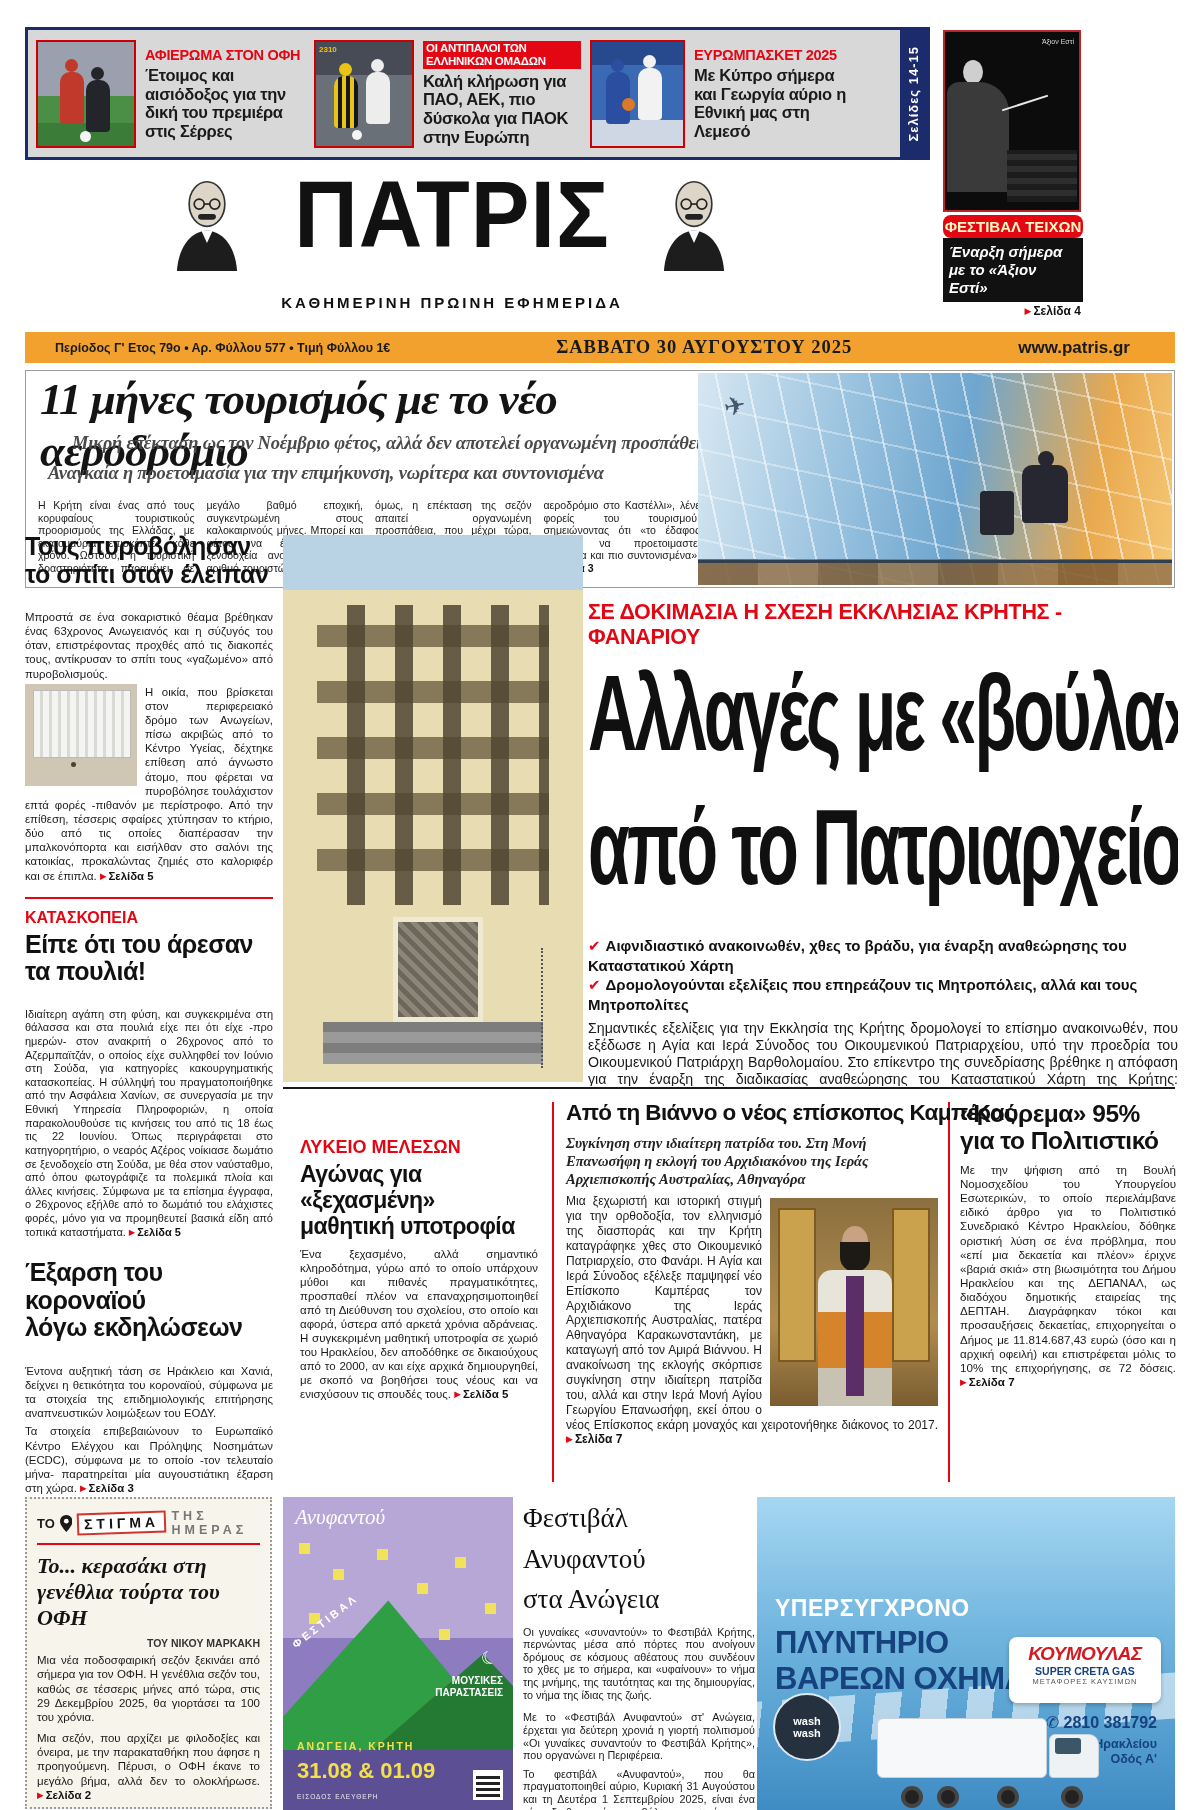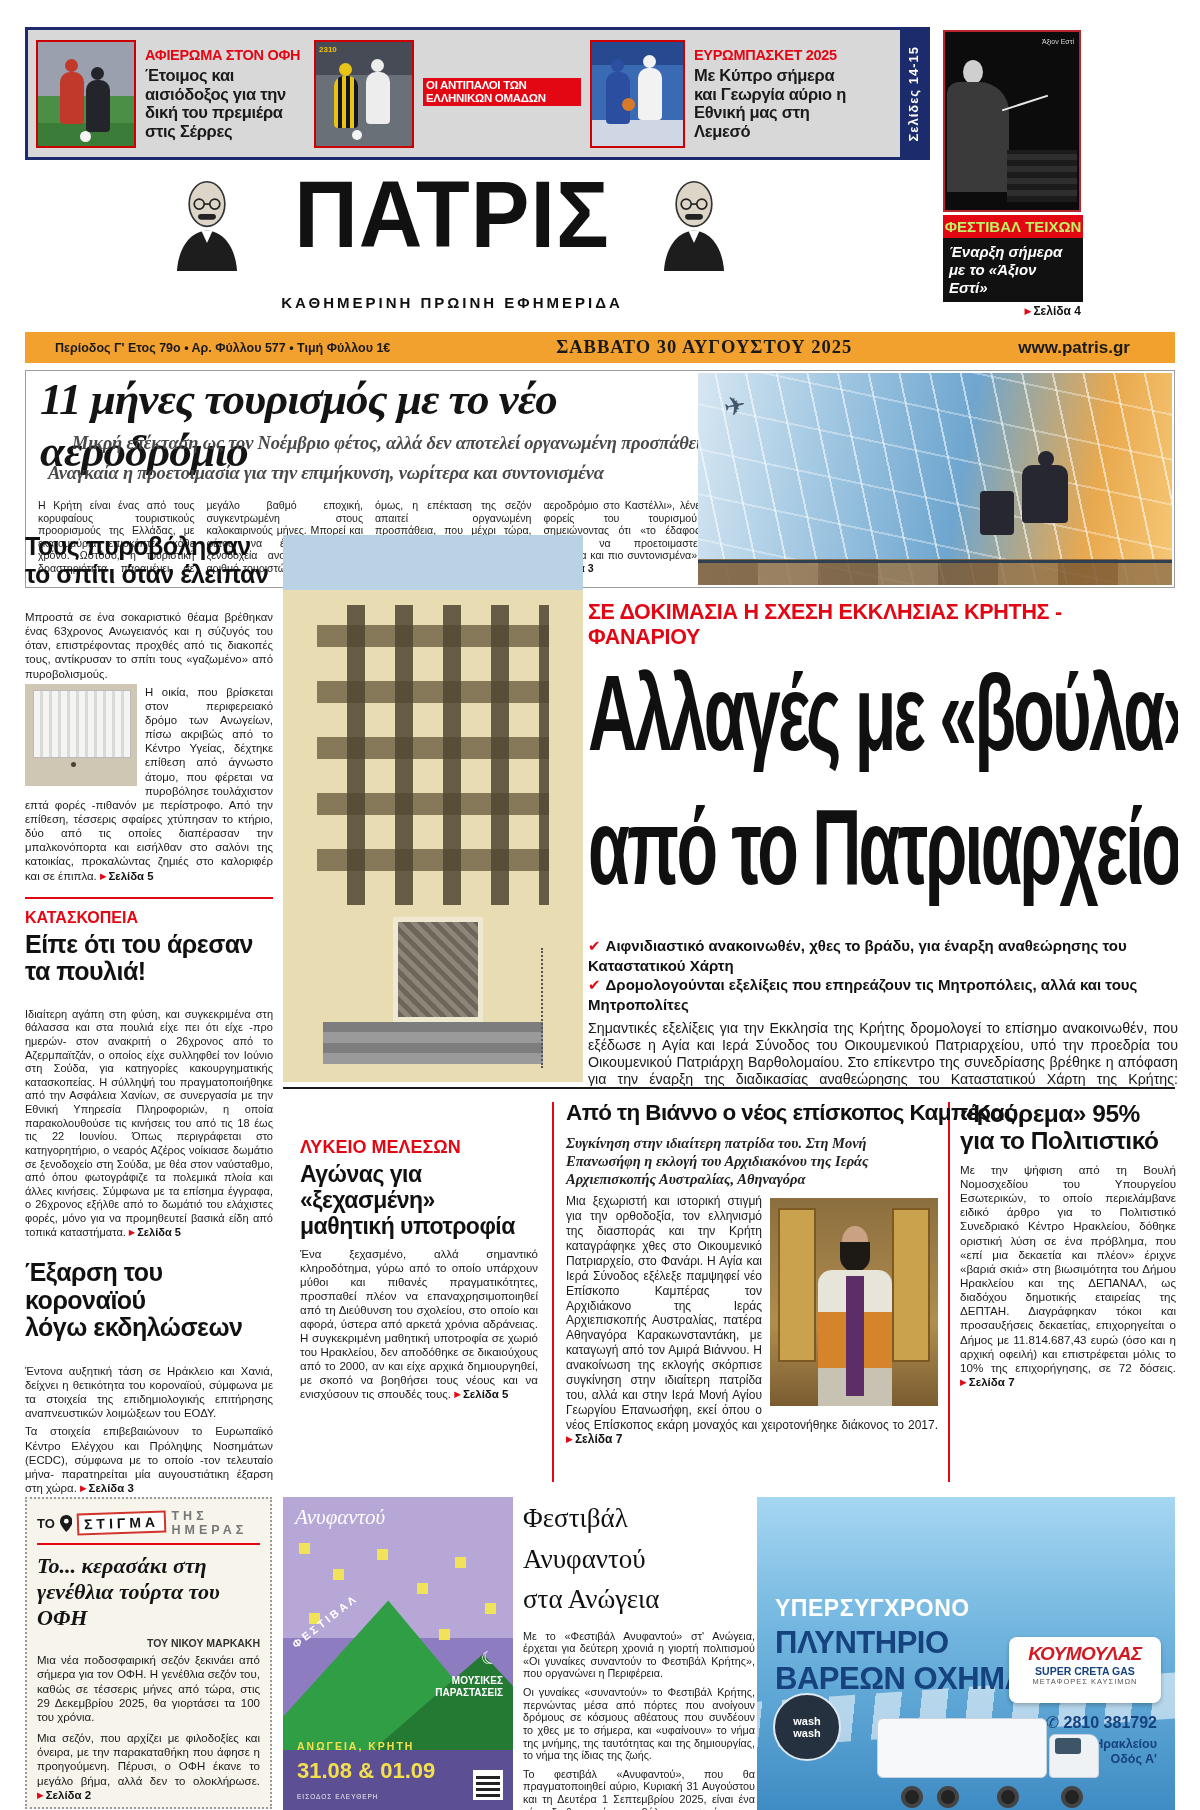--- a/index.html
+++ b/index.html
@@ -21,21 +21,21 @@
   .tz-k1{font-size:14.5px;margin-bottom:3px;}
   .tz-k2{display:inline-block;background:#e30613;color:#fff;font-weight:bold;font-size:11.5px;padding:1px 3px;margin-bottom:3px;}
   .fig{position:absolute;width:24px;height:52px;border-radius:10px 10px 4px 4px;}
   .fig::before{content:"";position:absolute;top:-13px;left:5px;width:13px;height:13px;border-radius:50%;background-color:inherit;}
   .ball{position:absolute;border-radius:50%;}
   #vbar{width:27px;height:127px;background:#1c2b6b;color:#fff;display:flex;align-items:center;justify-content:center;
         margin-left:auto;flex:none;}
   #vbar span{writing-mode:vertical-rl;transform:rotate(180deg);font-weight:bold;font-size:13px;letter-spacing:1px;}
   
   #condposter{width:138px;height:182px;background:#0c0c0c;border:2px solid #b8252b;box-sizing:border-box;position:relative;overflow:hidden;}
-  #wf-label{background:#e30613;color:#bef264;font-weight:bold;font-size:15px;text-align:center;padding:3px 0;margin-top:3px;}
+  #wf-label{background:#e30613;color:#fef9c3;font-weight:bold;font-size:15px;text-align:center;padding:3px 0;margin-top:3px;border-radius:8px;}
   #wf-black{background:#111;color:#fff;padding:5px 6px;font-size:15px;line-height:1.2;font-weight:bold;font-style:italic;}
   #wf-page{text-align:right;padding:2px 2px;font-size:12px;}
   
   #mast-title{font-size:88px;font-weight:bold;letter-spacing:1px;transform:scaleY(1.08);transform-origin:top center;
               text-align:center;width:400px;color:#111;}
   #mast-tag{width:400px;text-align:center;font-weight:bold;font-size:15px;letter-spacing:3px;color:#111;}
   
   #datebar{left:25px;top:332px;width:1150px;height:31px;background:#f2a12e;display:flex;align-items:center;
            box-sizing:border-box;padding:0 45px 0 30px;justify-content:space-between;}
   #date-left{font-size:12.5px;font-weight:bold;}
@@ -177,20 +177,21 @@
       <div>Έτοιμος και αισιόδοξος για την δική του πρεμιέρα στις Σέρρες</div>
     </div>
     <div class="tz-photo" style="background:linear-gradient(#464b55 0 32%,#6a7078 32%);">
       <span style="position:absolute;left:3px;top:3px;color:#f2c400;font-size:8px;font-weight:bold;">2310</span>
       <div class="fig" style="background-color:#e8c417;left:18px;top:34px;background-image:repeating-linear-gradient(90deg,#e8c417 0 4px,#16161a 4px 8px);"></div>
       <div class="fig" style="background-color:#ededed;left:50px;top:30px;"></div>
       <div class="ball" style="background:#f4f4f4;width:10px;height:10px;left:36px;bottom:6px;"></div>
     </div>
     <div class="tz-txt" style="width:158px;">
       <span class="tz-k2">ΟΙ ΑΝΤΙΠΑΛΟΙ ΤΩΝ ΕΛΛΗΝΙΚΩΝ ΟΜΑΔΩΝ</span>
+      <div>Καλή κλήρωση για ΠΑΟ, ΑΕΚ, πιο δύσκολα για ΠΑΟΚ στην Ευρώπη</div>
     </div>
     <div class="tz-photo" style="width:95px;background:linear-gradient(#274a8f 0 22%,#3b6ab5 22% 75%,#cfd6e4 75%);">
       <div class="fig" style="background-color:#2b4ea0;left:14px;top:30px;"></div>
       <div class="fig" style="background-color:#f2f2f2;left:46px;top:26px;"></div>
       <div class="ball" style="background:#d97a2b;width:13px;height:13px;left:30px;top:56px;"></div>
     </div>
     <div class="tz-txt">
       <div class="kick tz-k1">ΕΥΡΩΜΠΑΣΚΕΤ 2025</div>
       <div>Με Κύπρο σήμερα και Γεωργία αύριο η Εθνική μας στη Λεμεσό</div>
     </div>
@@ -359,22 +360,22 @@
     <div id="p-dates">31.08 &amp; 01.09</div>
     <div id="p-note">ΕΙΣΟΔΟΣ ΕΛΕΥΘΕΡΗ</div>
     <div id="p-qr">
         <i></i>
       </div>
   </div>
 
   <div id="anogeia" class="abs">
     <div class="an-h">Φεστιβάλ Ανυφαντού</div>
     <div class="an-h">στα Ανώγεια</div>
+    <p class="an-b jt" style="margin:6px 0 0 0;">Οι γυναίκες «συναντούν» το Φεστιβάλ Κρήτης, περνώντας μέσα από πόρτες που ανοίγουν δρόμους σε κόσμους αθέατους που συνδέουν το χθες με το σήμερα, και «υφαίνουν» το νήμα της μνήμης, της ταυτότητας και της δημιουργίας, το νήμα της ίδιας της ζωής.</p>
     <p class="an-b jt" style="margin:10px 0 0 0;">Με το «Φεστιβάλ Ανυφαντού» στ' Ανώγεια, έρχεται για δεύτερη χρονιά η γιορτή πολιτισμού «Οι γυναίκες συναντούν το Φεστιβάλ Κρήτης», που οργανώνει η Περιφέρεια.</p>
-    <p class="an-b jt" style="margin:6px 0 0 0;">Οι γυναίκες «συναντούν» το Φεστιβάλ Κρήτης, περνώντας μέσα από πόρτες που ανοίγουν δρόμους σε κόσμους αθέατους που συνδέουν το χθες με το σήμερα, και «υφαίνουν» το νήμα της μνήμης, της ταυτότητας και της δημιουργίας, το νήμα της ίδιας της ζωής.</p>
     <p class="an-b jt" style="margin:6px 0 0 0;"><span>Το φεστιβάλ «Ανυφαντού», που θα πραγματοποιηθεί αύριο, Κυριακή 31 Αυγούστου και τη Δευτέρα 1 Σεπτεμβρίου 2025, είναι ένα νέο, διαθεματικό φεστιβάλ, αφιερωμένο στη γυναίκα δημιουργό, αντλώντας έμπνευση από την τέχνη της ύφανσης -μια πράξη με βαθύ συμβολισμό-, η οποία μεταφράζεται στη σύγχρονη τέχνη.</span> </p>
   </div>
 
   <div id="adbox" class="abs">
     <div id="ad-stripe"></div>
     <div class="ad-l1">ΥΠΕΡΣΥΓΧΡΟΝΟ</div>
     <div class="ad-l2">ΠΛΥΝΤΗΡΙΟ</div>
     <div class="ad-l3">ΒΑΡΕΩΝ ΟΧΗΜΑΤΩΝ</div>
     <div id="ad-brand">
       <div class="b1">ΚΟΥΜΟΥΛΑΣ</div>

